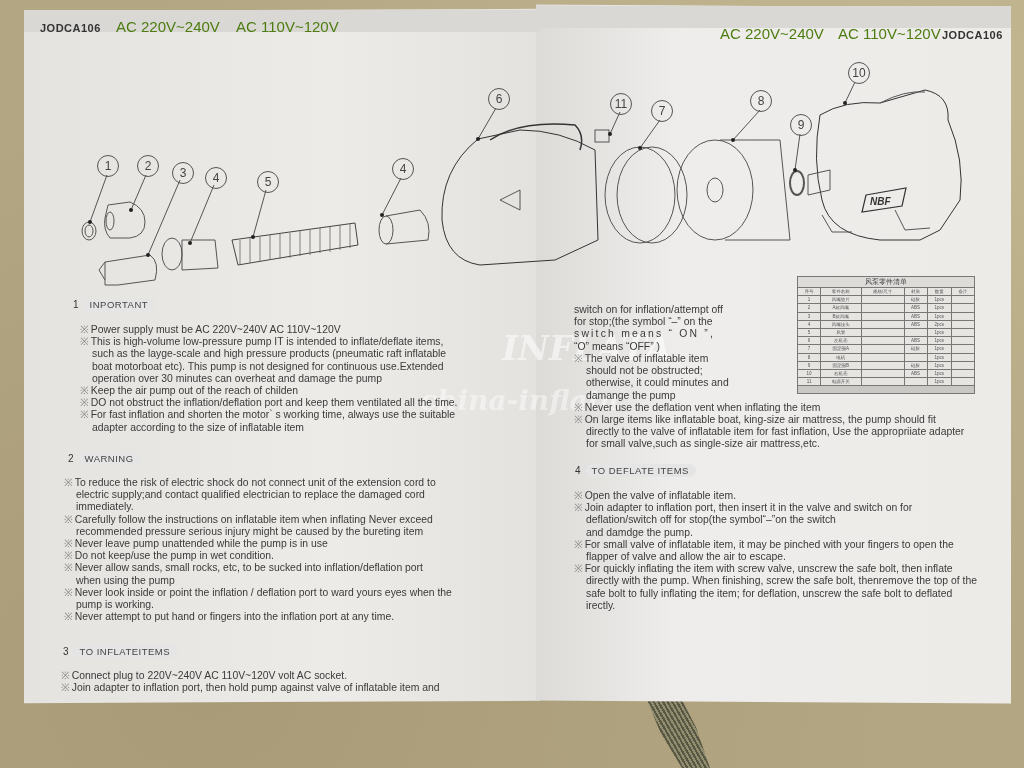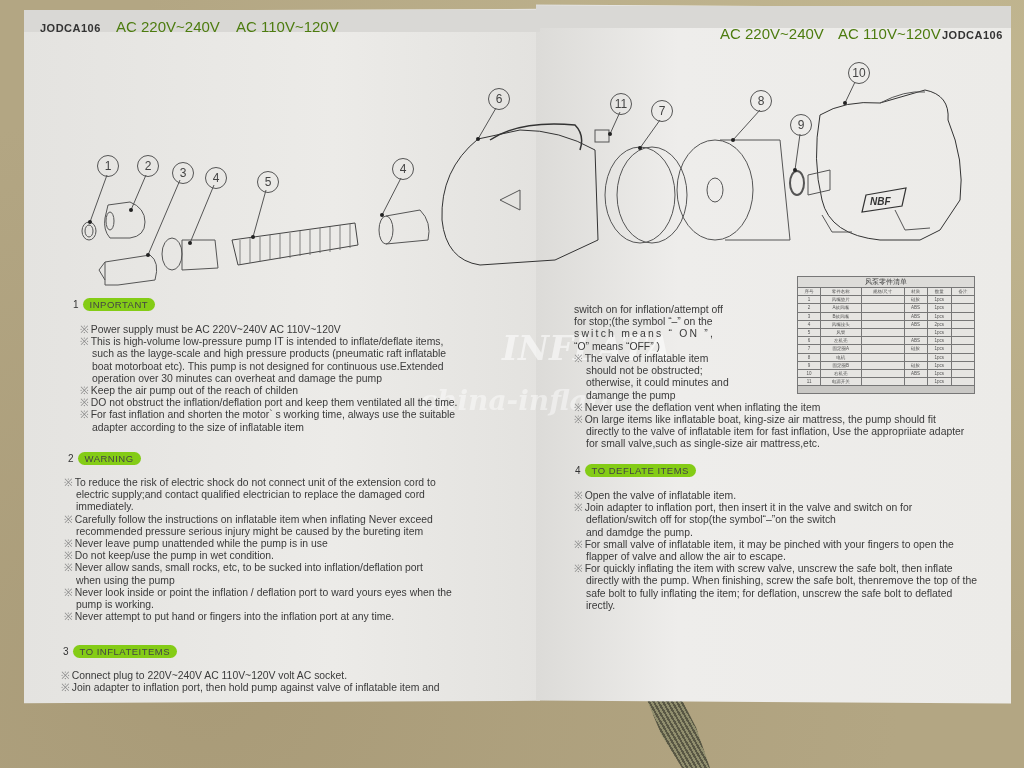--- a/index.html
+++ b/index.html
@@ -30,21 +30,21 @@
   }
   .header-bar {
     position:absolute; height:22px; background:#d9d8d5;
   }
   .header-left { left:24px; top:10px; width:516px; }
   .header-right { left:536px; top:6px; width:475px; }
   .hdr-text { position:absolute; color:#4d7c0f; font-size:15px; white-space:nowrap; }
   .hdr-model { font-weight:bold; font-size:11px; letter-spacing:0.5px; color:#333; }
   .sec-head { position:absolute; font-size:10px; color:#333; white-space:nowrap; }
   .sec-badge {
-    display:inline-block; background:#84cc16; color:#444; border-radius:7px;
+    display:inline-block; background:#e5e5e5; color:#444; border-radius:7px;
     padding:1px 7px; margin-left:4px; font-size:9.5px; letter-spacing:0.5px;
   }
   .para { position:absolute; font-size:10.4px; line-height:12.2px; color:#3a3a3a; }
   .para p { margin:0; }
   .para .mk { color:#888; margin-right:2px; }
   .para .ind { padding-left:12px; }
   .spaced { letter-spacing:2.2px; }
   .watermark {
     position:absolute; color:rgba(255,255,255,0.55); font-family:"DejaVu Serif", serif;
     font-weight:bold; font-style:italic; white-space:nowrap;

